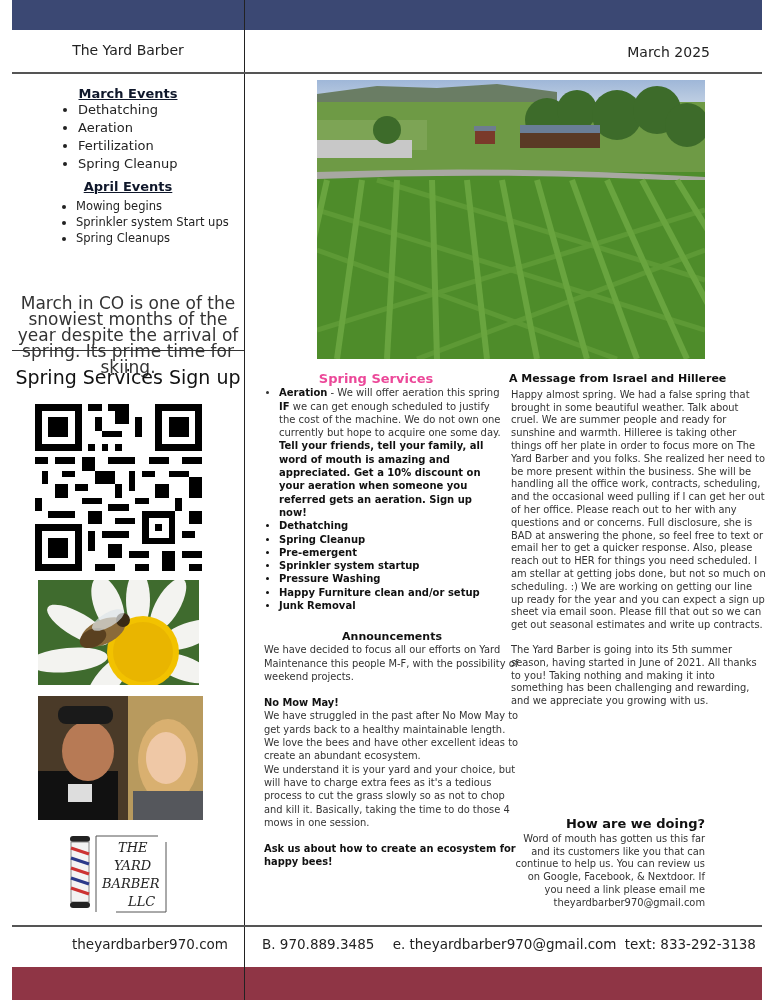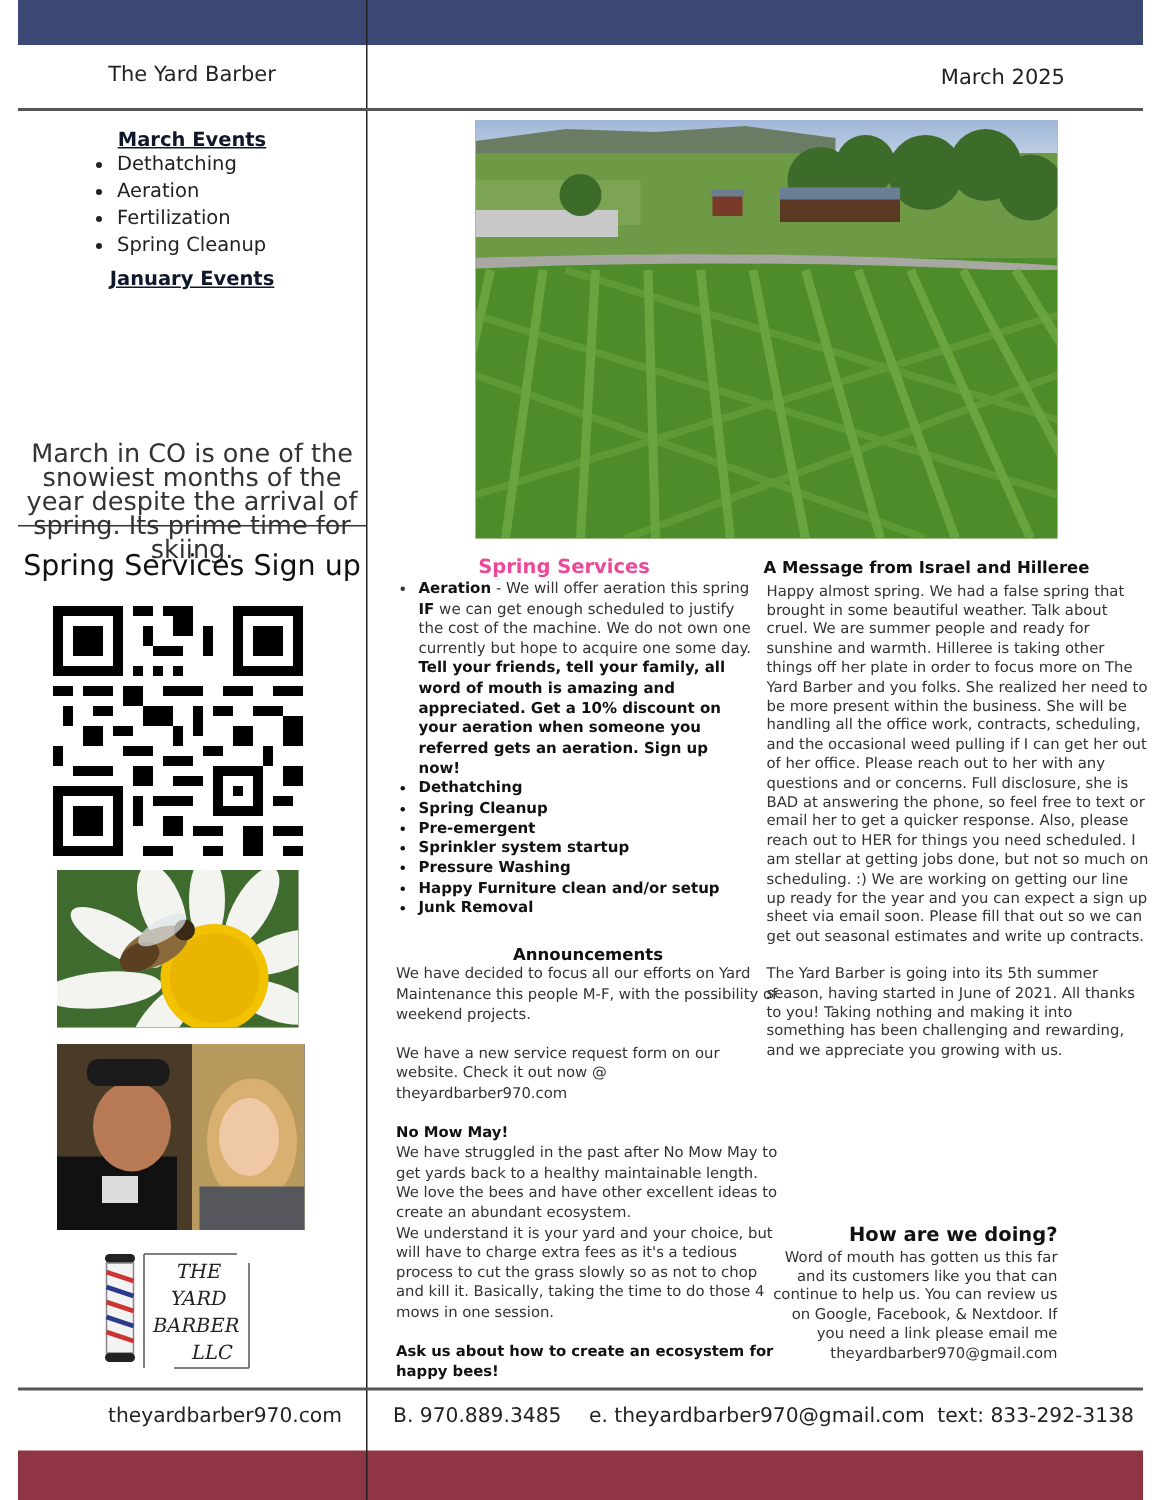--- a/index.html
+++ b/index.html
@@ -77,21 +77,26 @@
 <div class="header-right">March 2025</div>
 
 <div class="events">
   <h3>March Events</h3>
   <ul class="big">
     <li>Dethatching</li>
     <li>Aeration</li>
     <li>Fertilization</li>
     <li>Spring Cleanup</li>
   </ul>
-  <h3 class="april">January Events</h3>
+  <h3 class="april">April Events</h3>
+  <ul class="small">
+    <li>Mowing begins</li>
+    <li>Sprinkler system Start ups</li>
+    <li>Spring Cleanups</li>
+  </ul>
 </div>
 
 <div class="co-note">March in CO is one of the snowiest months of the year despite the arrival of spring. Its prime time for skiing.</div>
 
 <div class="signup-title">Spring Services Sign up</div>
 
 <div class="qr">
   <svg viewBox="0 0 25 25" shape-rendering="crispEdges">
     <rect width="25" height="25" fill="#fff"></rect>
     <g fill="#000">
@@ -277,21 +282,20 @@
     <li class="bold">Sprinkler system startup</li>
     <li class="bold">Pressure Washing</li>
     <li class="bold">Happy Furniture clean and/or setup</li>
     <li class="bold">Junk Removal</li>
   </ul>
 </div>
 
 <div class="announce">
   <h3>Announcements</h3>
   <p>We have decided to focus all our efforts on Yard Maintenance this people M-F, with the possibility of weekend projects.</p>
-  <p>We have a new service request form on our website. Check it out now @ theyardbarber970.com</p>
   <p class="tight b">No Mow May!</p>
   <p class="tight">We have struggled in the past after No Mow May to get yards back to a healthy maintainable length. We love the bees and have other excellent ideas to create an abundant ecosystem.</p>
   <p>We understand it is your yard and your choice, but will have to charge extra fees as it's a tedious process to cut the grass slowly so as not to chop and kill it. Basically, taking the time to do those 4 mows in one session.</p>
   <p class="tight b">Ask us about how to create an ecosystem for happy bees!</p>
 </div>
 
 <div class="message">
   <h3>A Message from Israel and Hilleree</h3>
   <p>Happy almost spring. We had a false spring that brought in some beautiful weather. Talk about cruel. We are summer people and ready for sunshine and warmth. Hilleree is taking other things off her plate in order to focus more on The Yard Barber and you folks. She realized her need to be more present within the business. She will be handling all the office work, contracts, scheduling, and the occasional weed pulling if I can get her out of her office. Please reach out to her with any questions and or concerns. Full disclosure, she is BAD at answering the phone, so feel free to text or email her to get a quicker response. Also, please reach out to HER for things you need scheduled. I am stellar at getting jobs done, but not so much on scheduling. :) We are working on getting our line up ready for the year and you can expect a sign up sheet via email soon. Please fill that out so we can get out seasonal estimates and write up contracts.</p>
   <p>The Yard Barber is going into its 5th summer season, having started in June of 2021. All thanks to you! Taking nothing and making it into something has been challenging and rewarding, and we appreciate you growing with us.</p>

